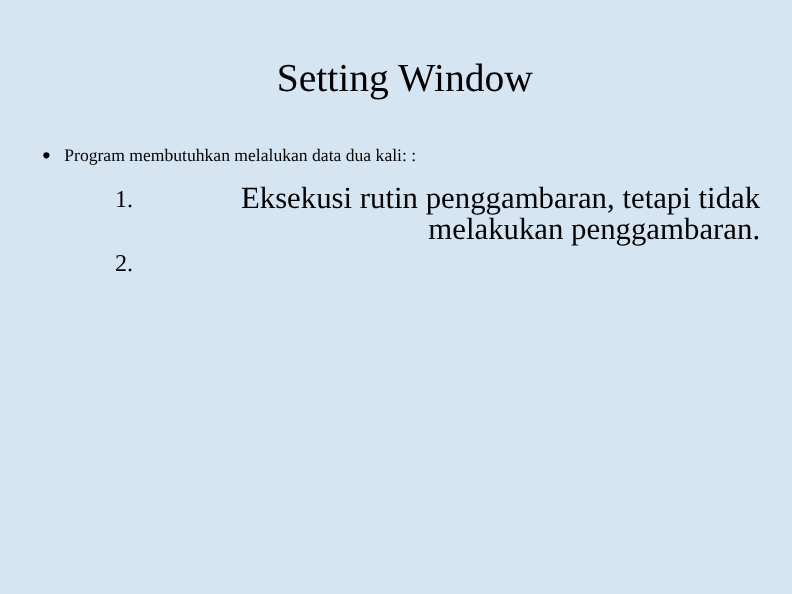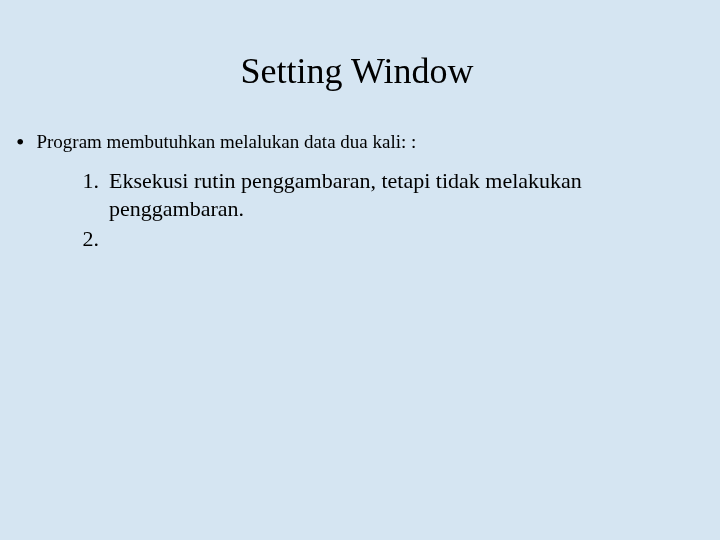--- a/index.html
+++ b/index.html
@@ -11,63 +11,64 @@
       width: 720px;
       height: 540px;
       background-color: #d5e5f2;
       font-family: "Times New Roman", Times, serif;
       color: #000000;
       overflow: hidden;
     }
     .slide {
       width: 100%;
       height: 100%;
-      padding: 50px 20px 20px 14px;
+      padding: 50px 20px 20px 36px;
     }
     .title {
       text-align: center;
       font-size: 36px;
       font-weight: normal;
       margin-bottom: 35px;
     }
     .bullet-wrapper {
       display: flex;
       align-items: flex-start;
       margin-bottom: 10px;
     }
     .bullet-marker {
       font-size: 24px;
       line-height: 30px;
       margin-right: 12px;
       margin-left: 2px;
     }
     .bullet-text {
-      font-size: 19px;
+      font-size: 16px;
       line-height: 30px;
     }
     .numbered-list {
       margin-left: 55px;
       margin-top: 2px;
     }
     .numbered-item {
       display: flex;
       align-items: flex-start;
       margin-bottom: 2px;
     }
     .numbered-marker {
       font-size: 22px;
       line-height: 28px;
       min-width: 30px;
       text-align: right;
       margin-right: 10px;
     }
     .numbered-text {
-      font-size: 22px;
+      font-size: 28px;
       line-height: 28px;
       max-width: 560px;
+      text-align: right;
     }
   </style>
 </head>
 <body>
 
 <div class="slide">
   <h1 class="title">Setting Window</h1>
 
   <div class="bullet-wrapper">
     <span class="bullet-marker">•</span>

